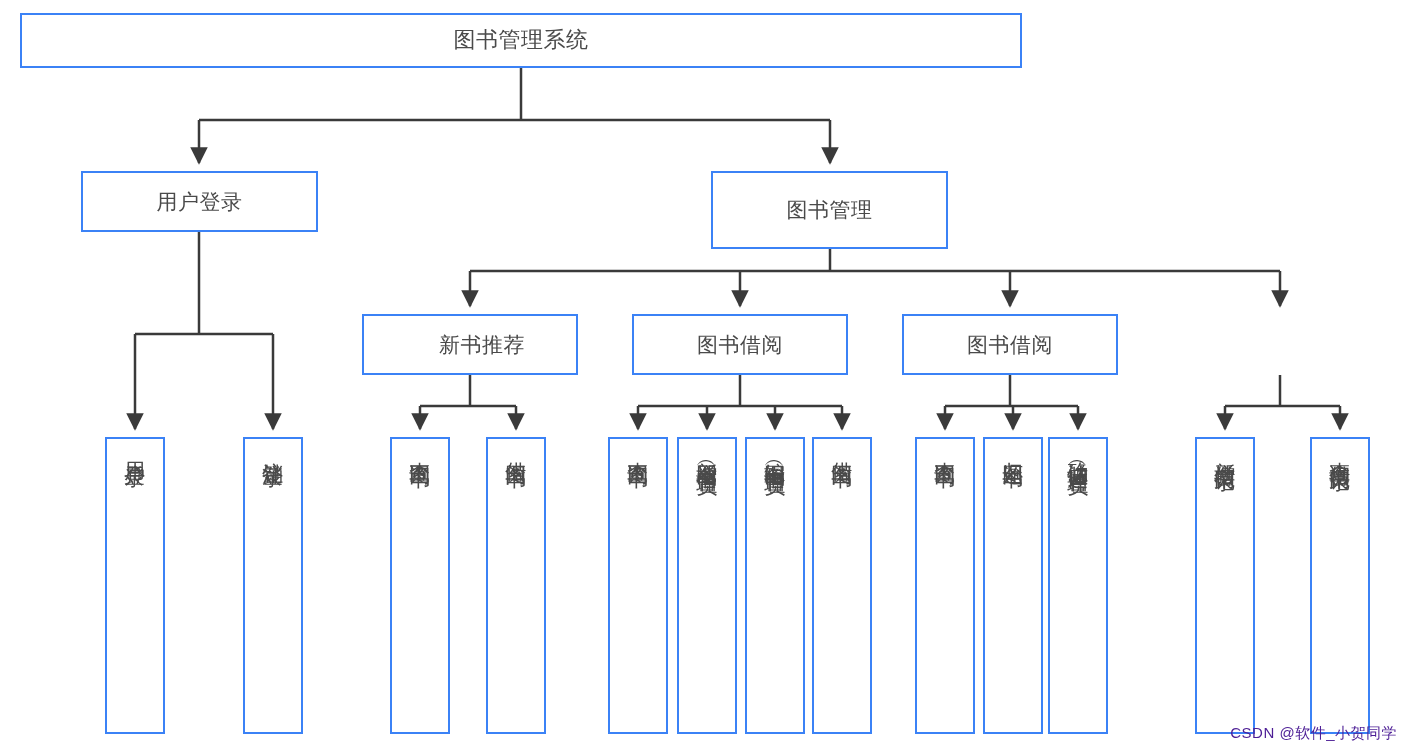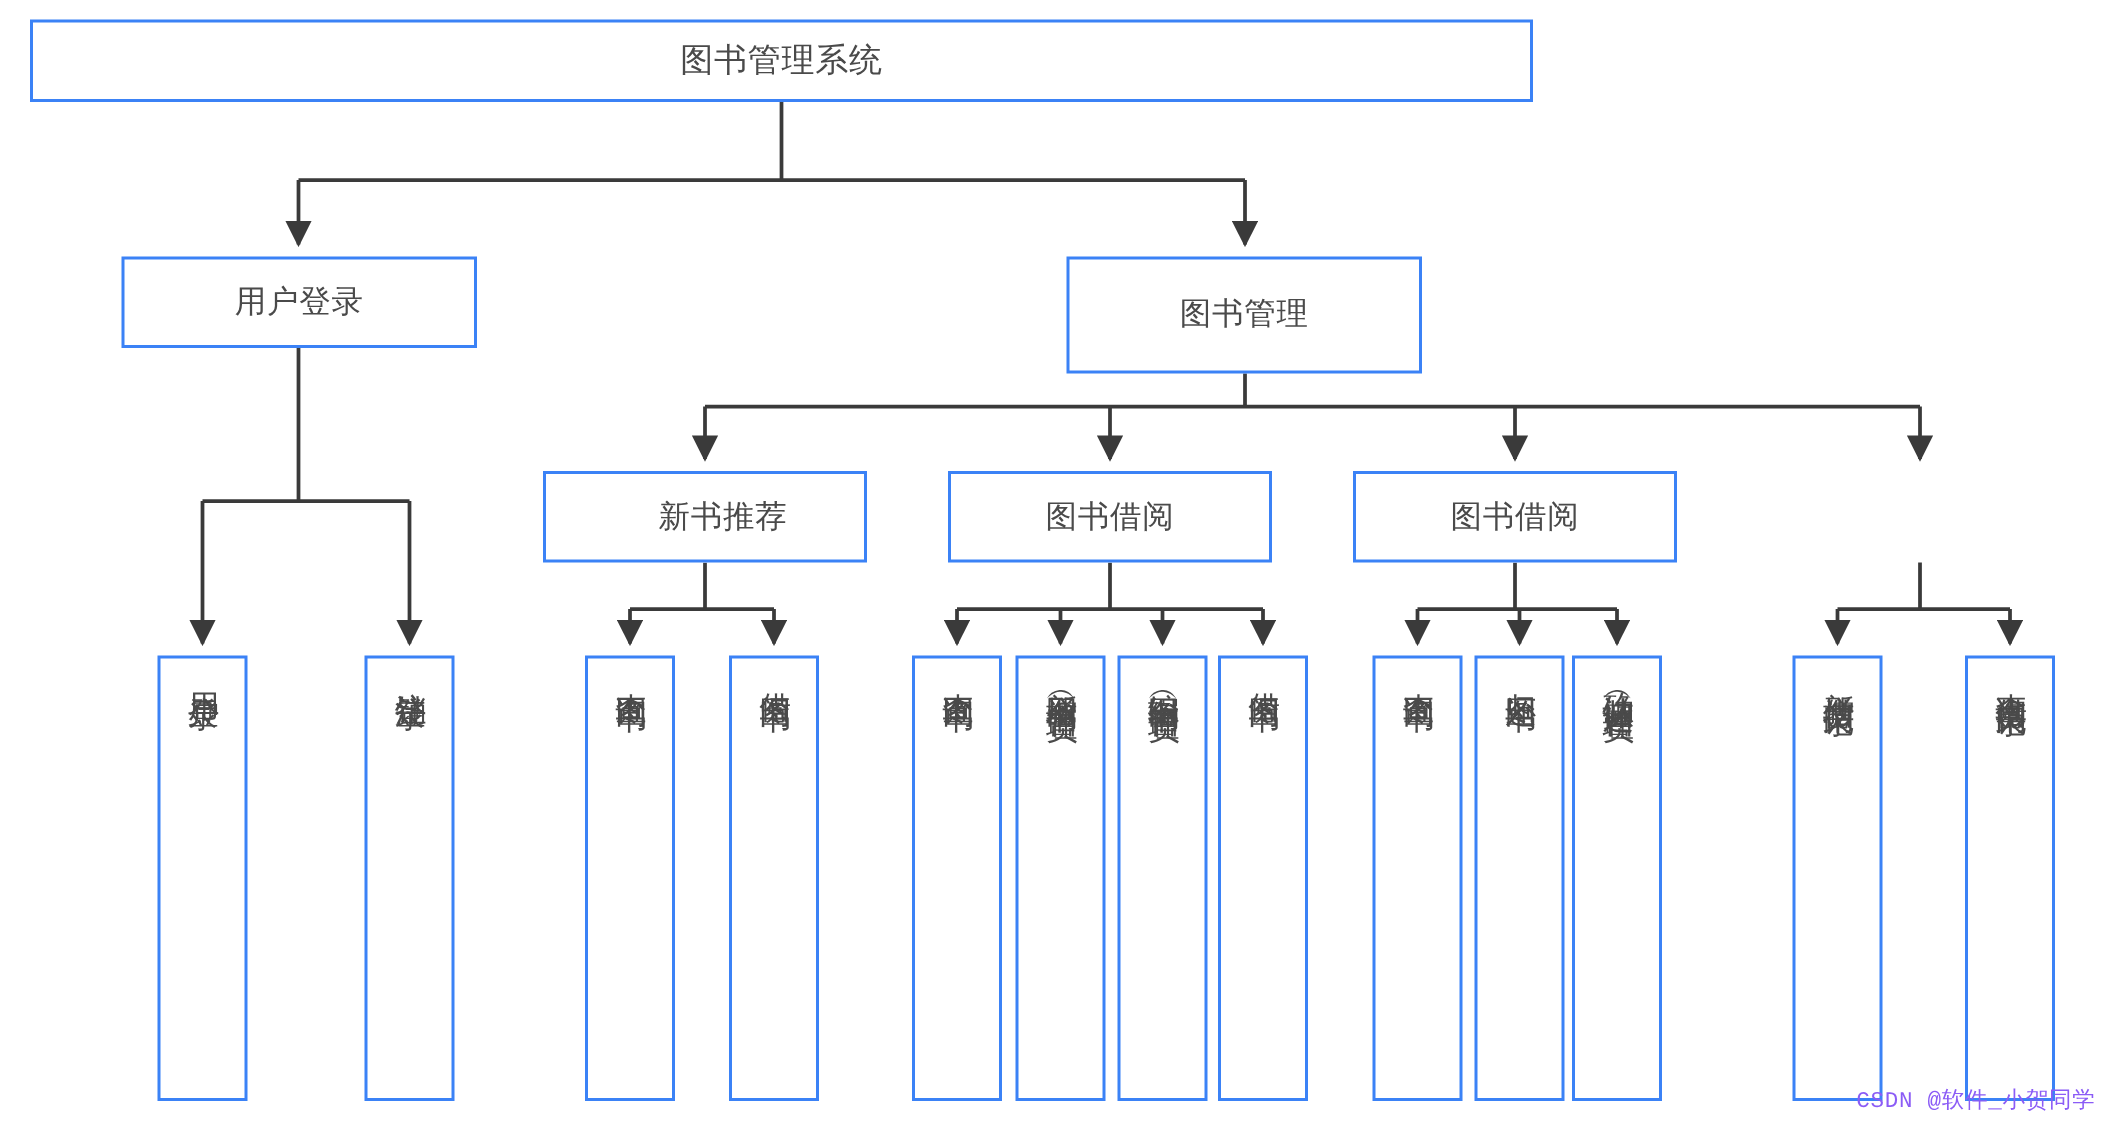--- a/index.html
+++ b/index.html
@@ -59,24 +59,23 @@
     font-size: 21px;
     line-height: 1.12;
     letter-spacing: 2px;
     white-space: nowrap;
   }
   #watermark {
     position: absolute;
     right: 8px;
     bottom: 4px;
     font-size: 15px;
-    color: #8b5cf6;
+    color: #4c1d95;
     white-space: nowrap;
     letter-spacing: 0.5px;
-    font-family: Liberation Mono, monospace;
   }
 </style>
 </head>
 <body>
 
 <div id="diagram-root">
 
   <svg id="diagram-svg" viewBox="0 0 1405 747" xmlns="http://www.w3.org/2000/svg">
     <defs>
       <marker id="arrow" viewBox="0 0 10 10" refX="9" refY="5" markerWidth="7" markerHeight="7" orient="auto-start-reverse">

